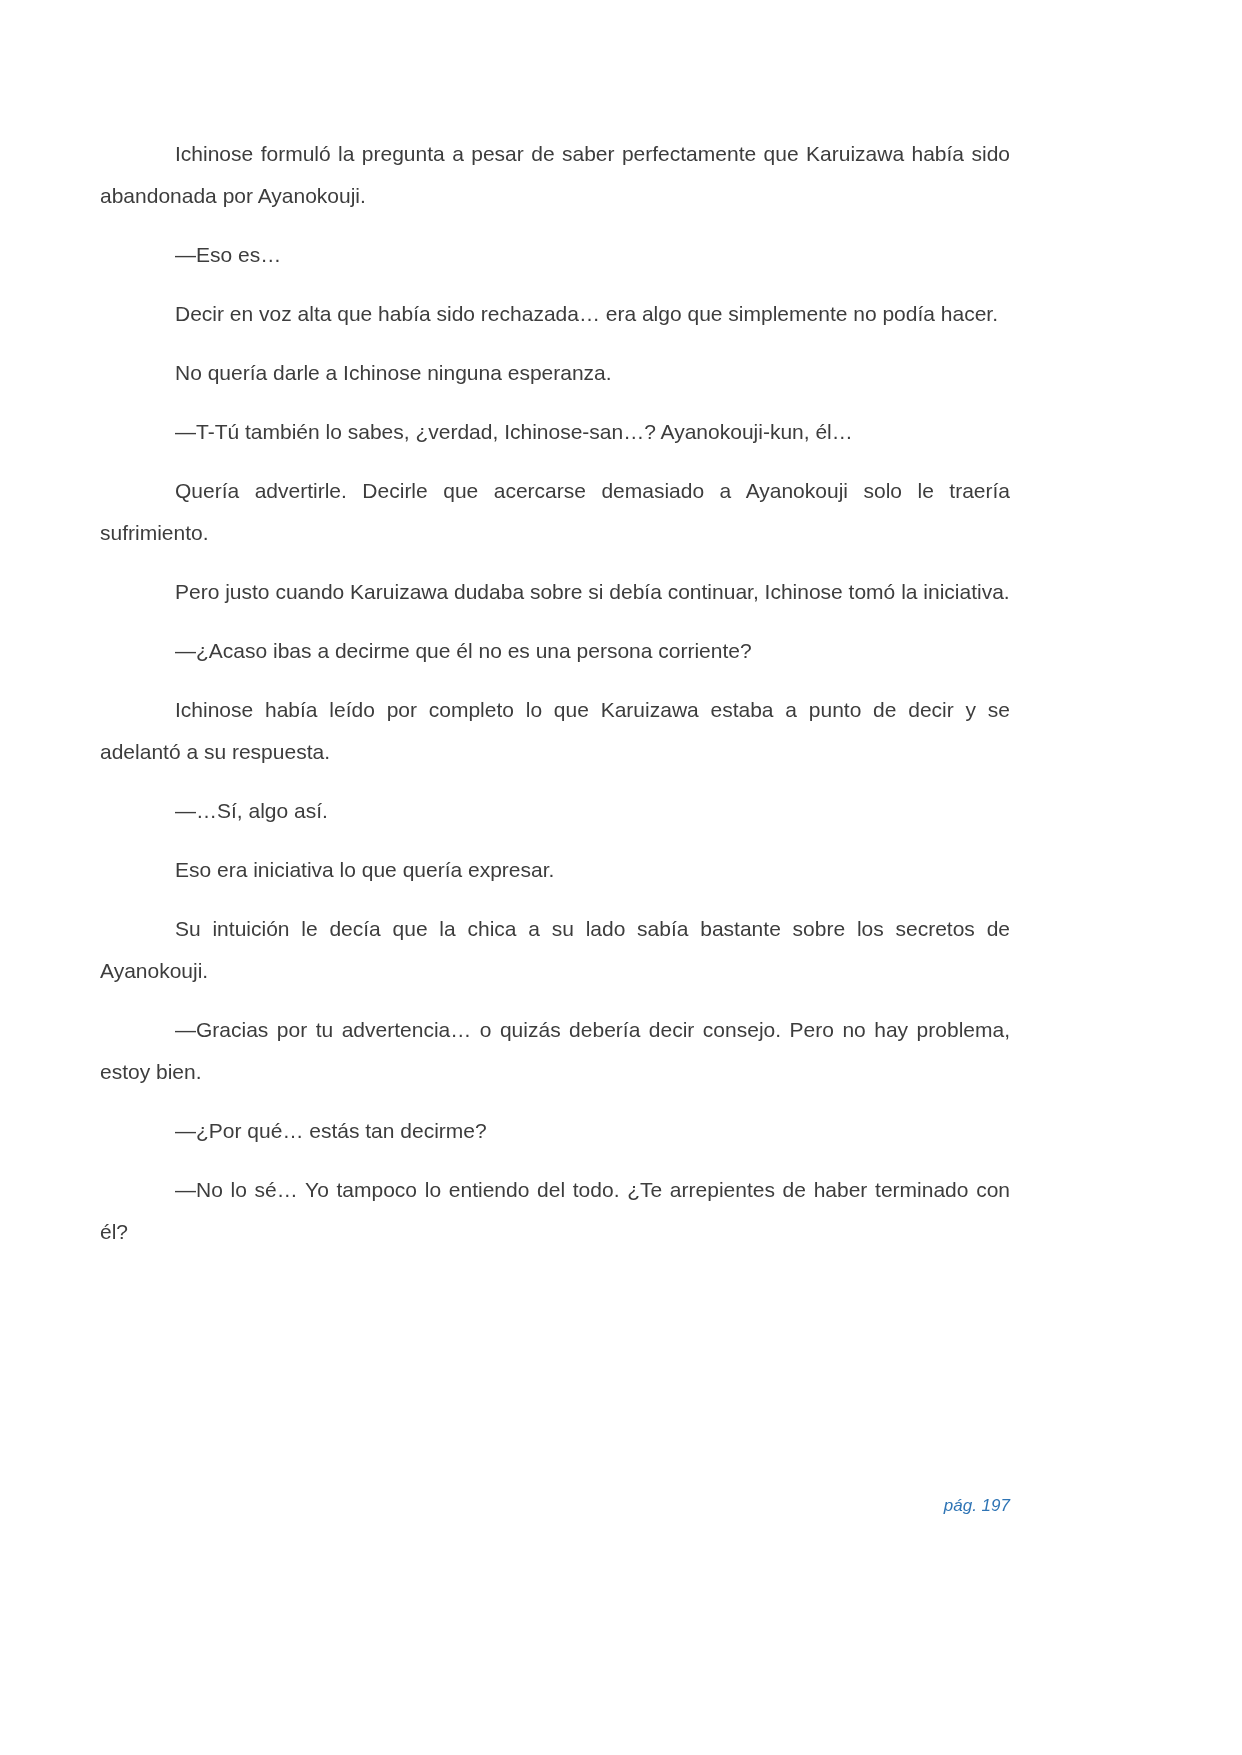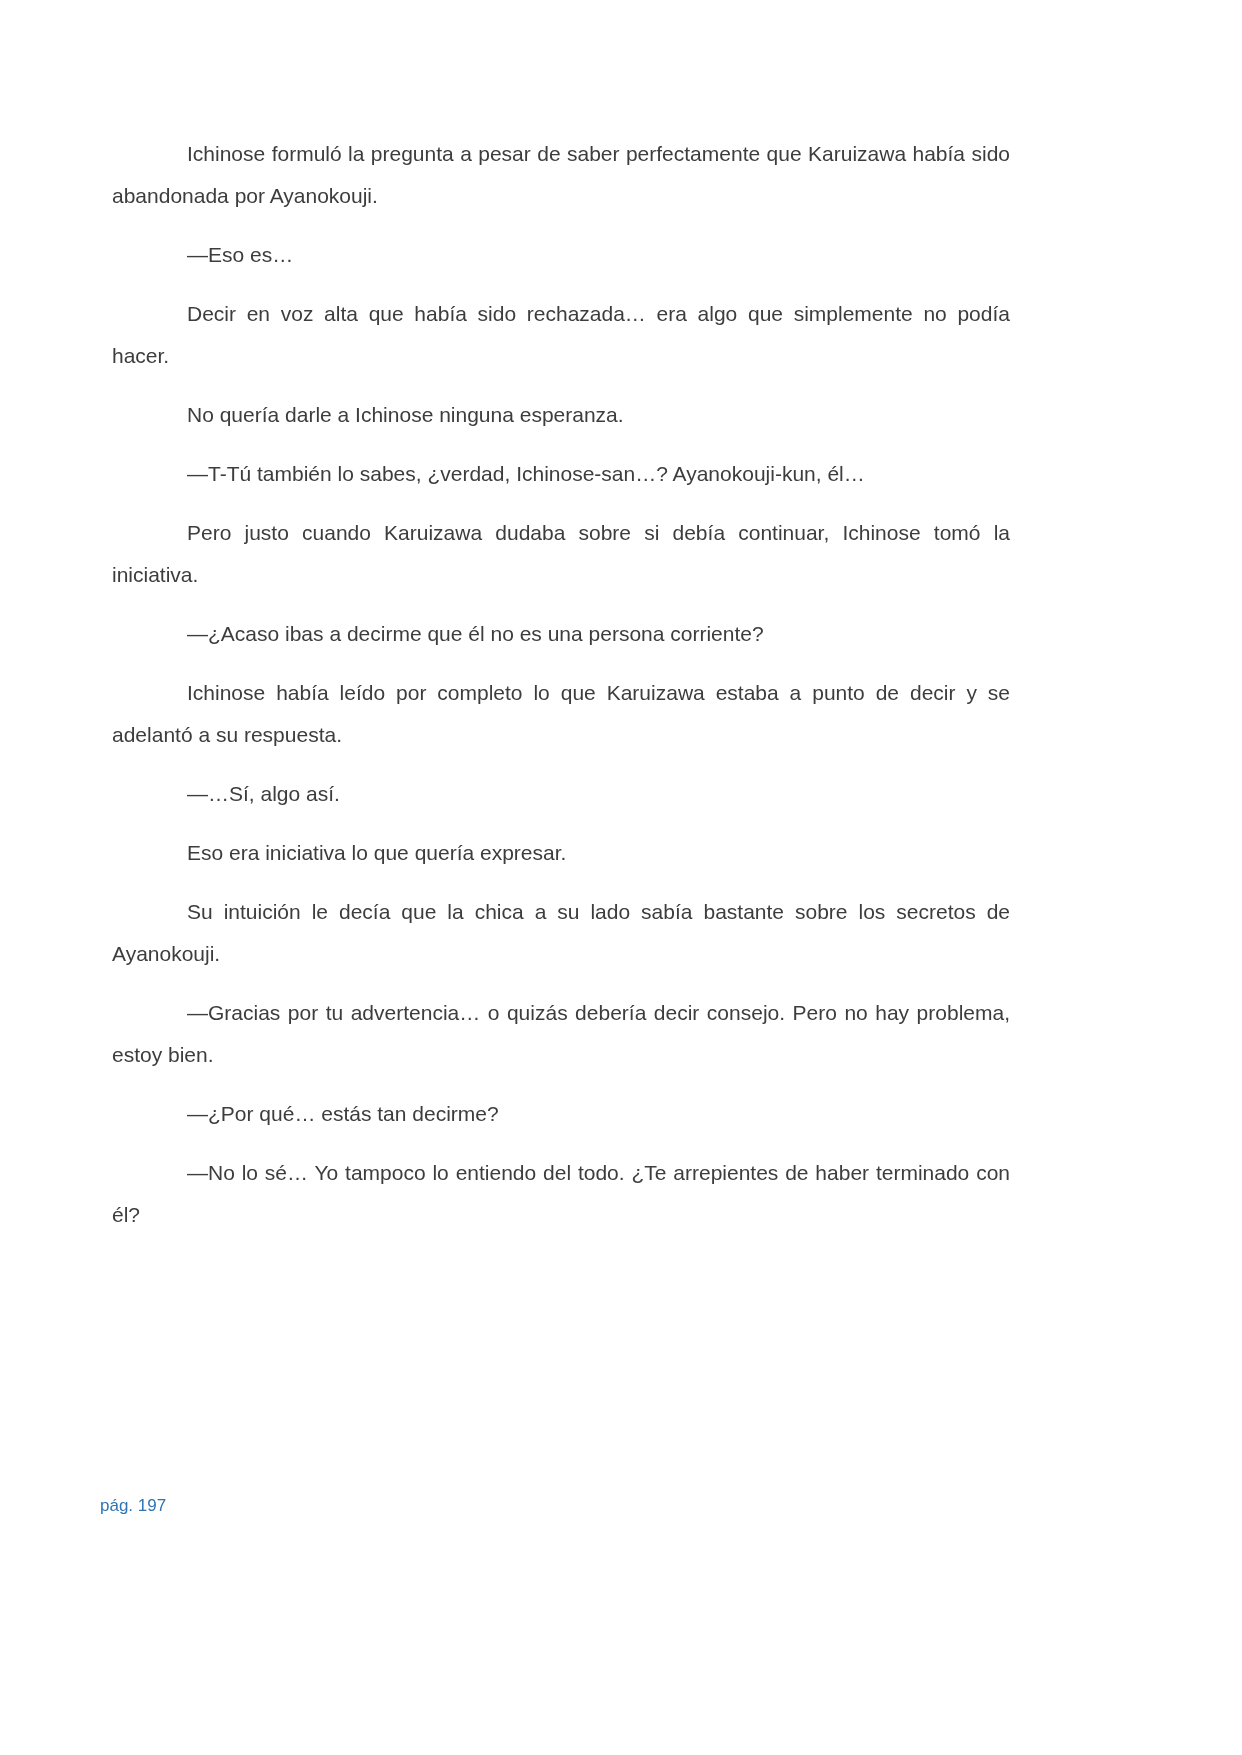--- a/index.html
+++ b/index.html
@@ -14,55 +14,56 @@
     background: var(--page-bg);
   }
   .page {
     position: relative;
     width: 1242px;
     height: 1755px;
     background: var(--page-bg);
     font-family: "Liberation Sans", "DejaVu Sans", sans-serif;
     color: var(--text-color);
     overflow: hidden;
-    padding-left: 12px;
   }
   .content {
     padding: 133px 232px 0 100px;
   }
   .para {
     margin: 0 0 17px 0;
     font-size: 21px;
     line-height: 42px;
     text-align: justify;
     text-indent: 75px;
     color: var(--text-color);
   }
   .footer {
     position: absolute;
     top: 1496px;
-    left: 100px;
+    left: 86px;
     right: 232px;
-    text-align: left;
+    text-align: right;
+    font-style: italic;
   }
   .page-number {
     font-size: 17px;
     color: var(--accent-blue);
   }
 </style>
 </head>
 <body>
 
 <div class="page">
   <div class="content">
       <p class="para">Ichinose formuló la pregunta a pesar de saber perfectamente que Karuizawa había sido abandonada por Ayanokouji.</p>
       <p class="para">—Eso es…</p>
       <p class="para">Decir en voz alta que había sido rechazada… era algo que simplemente no podía hacer.</p>
       <p class="para">No quería darle a Ichinose ninguna esperanza.</p>
       <p class="para">—T-Tú también lo sabes, ¿verdad, Ichinose-san…? Ayanokouji-kun, él…</p>
+      <p class="para">Quería advertirle. Decirle que acercarse demasiado a Ayanokouji solo le traería sufrimiento.</p>
       <p class="para">Pero justo cuando Karuizawa dudaba sobre si debía continuar, Ichinose tomó la iniciativa.</p>
       <p class="para">—¿Acaso ibas a decirme que él no es una persona corriente?</p>
       <p class="para">Ichinose había leído por completo lo que Karuizawa estaba a punto de decir y se adelantó a su respuesta.</p>
       <p class="para">—…Sí, algo así.</p>
       <p class="para">Eso era iniciativa lo que quería expresar.</p>
       <p class="para">Su intuición le decía que la chica a su lado sabía bastante sobre los secretos de Ayanokouji.</p>
       <p class="para">—Gracias por tu advertencia… o quizás debería decir consejo. Pero no hay problema, estoy bien.</p>
       <p class="para">—¿Por qué… estás tan decirme?</p>
       <p class="para">—No lo sé… Yo tampoco lo entiendo del todo. ¿Te arrepientes de haber terminado con él?</p>
     </div>

